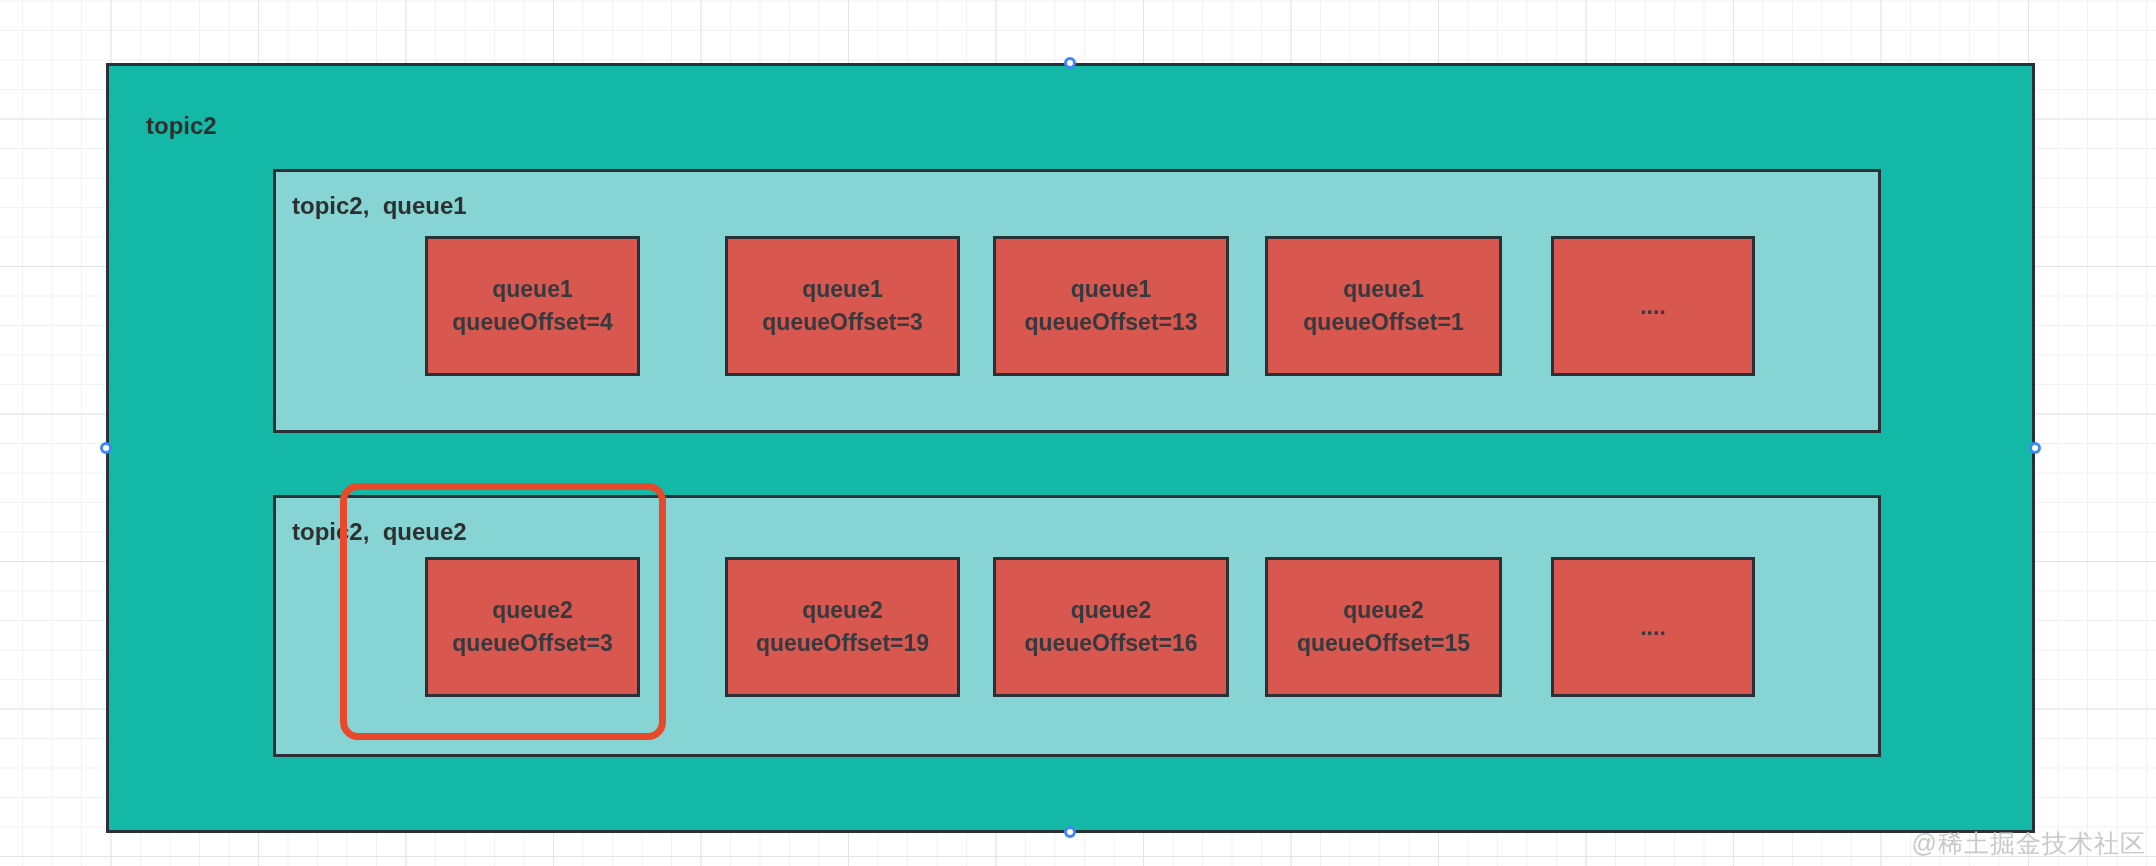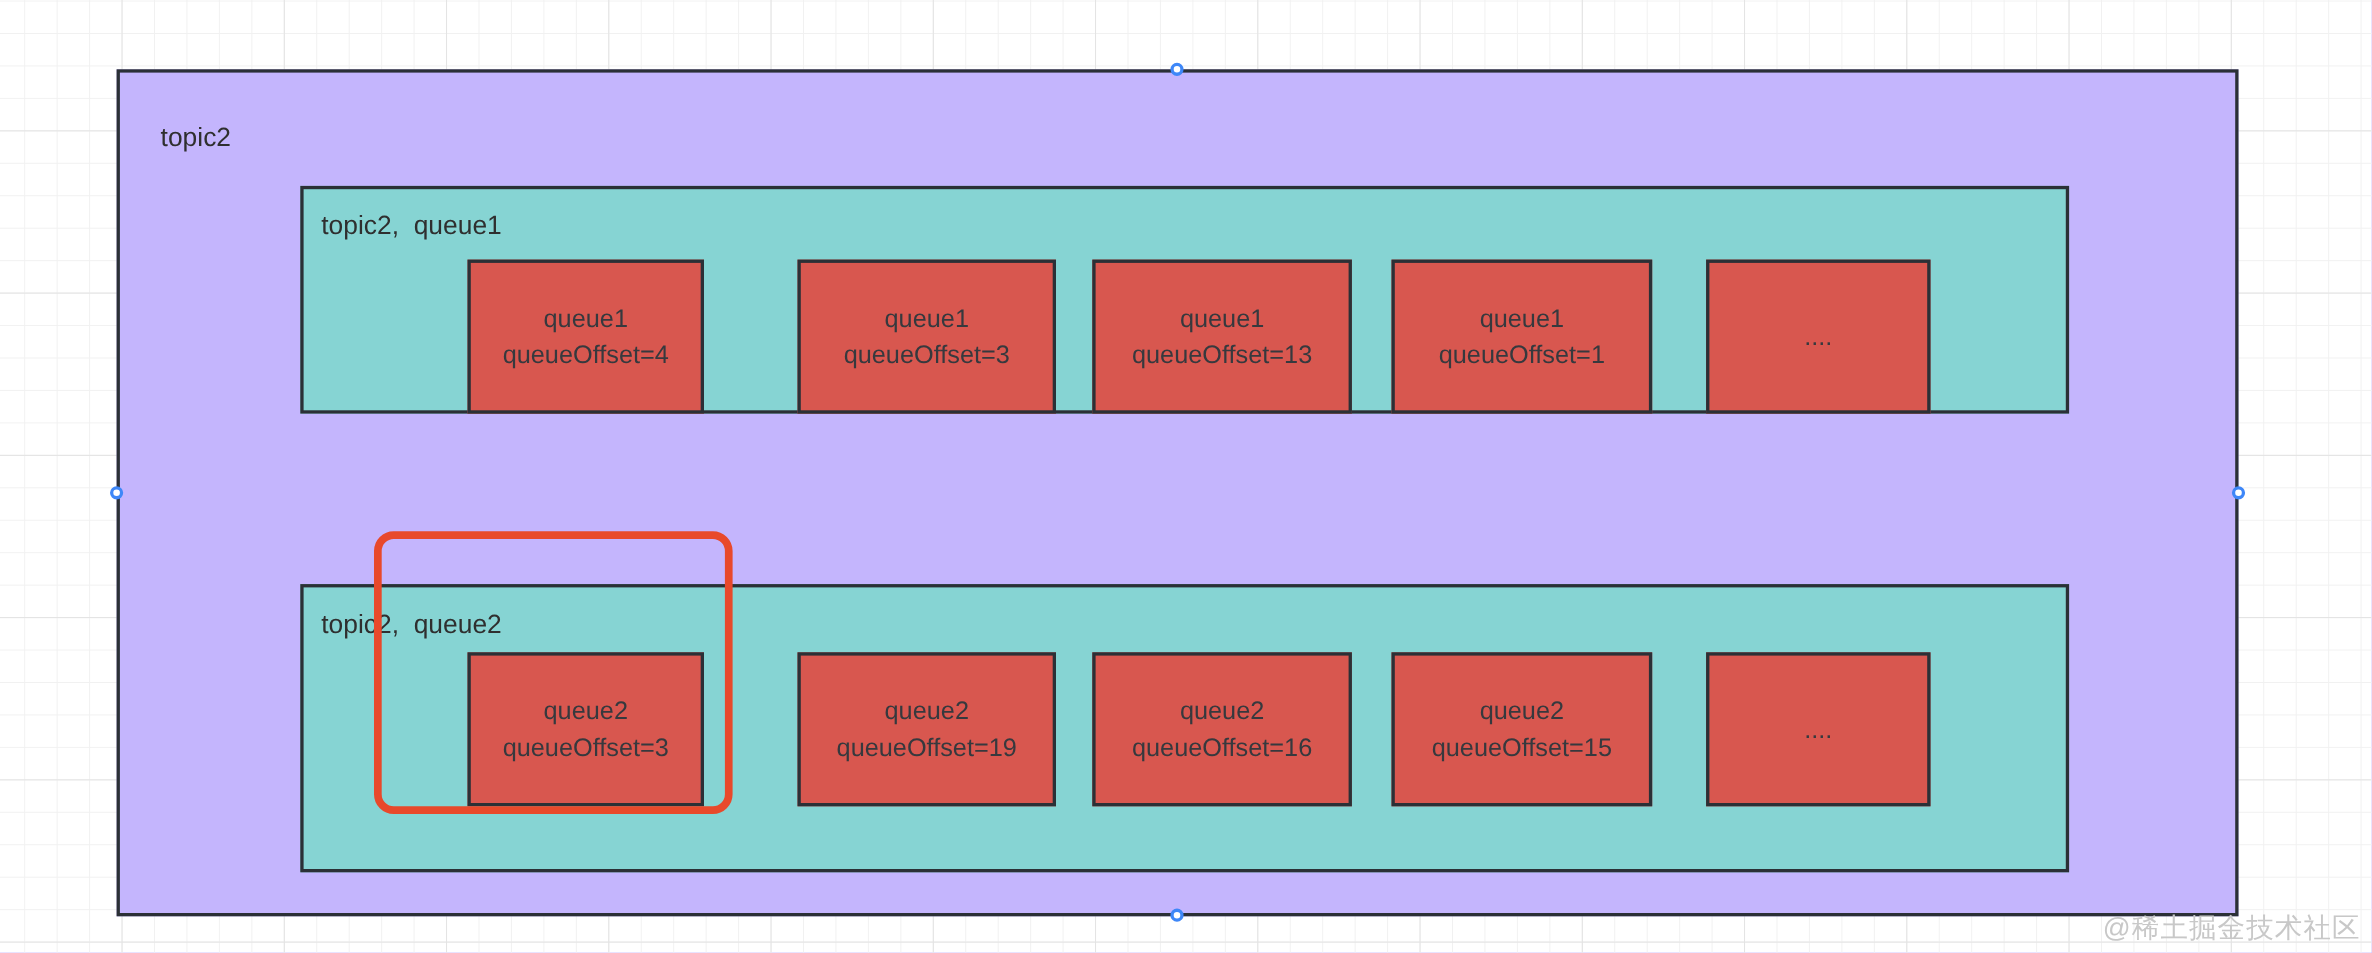--- a/index.html
+++ b/index.html
@@ -14,41 +14,42 @@
       linear-gradient(#f1f1f1 1px, transparent 1px),
       linear-gradient(90deg, #f1f1f1 1px, transparent 1px);
     background-size: 147.5px 147.5px, 147.5px 147.5px, 29.5px 29.5px, 29.5px 29.5px;
     background-position: -37px -29px;
   }
 
   .outer-rect {
     position: absolute;
     left: 106px; top: 63px;
     width: 1929px; height: 770px;
-    background: #c4b5fd;
+    background: #14b8a6;
     border: 3px solid #2b3036;
+    font-weight: bold;
   }
 
   .topic-label {
     position: absolute;
     left: 37px; top: 46px;
     font-size: 24px;
     color: #2f2f2f;
     white-space: pre;
   }
 
   .queue-lane {
     position: absolute;
     left: 164px;
     width: 1608px;
     background: #86d4d3;
     border: 3px solid #2b3036;
   }
-  .lane-1 { top: 103px; height: 207px; }
-  .lane-2 { top: 429px; height: 262px; margin-top: 36px; }
+  .lane-1 { top: 103px; height: 264px; }
+  .lane-2 { top: 429px; height: 262px; }
 
   .lane-label {
     position: absolute;
     left: 16px; top: 20px;
     font-size: 24px;
     color: #2f2f2f;
     white-space: pre;
   }
 
   .msg {

